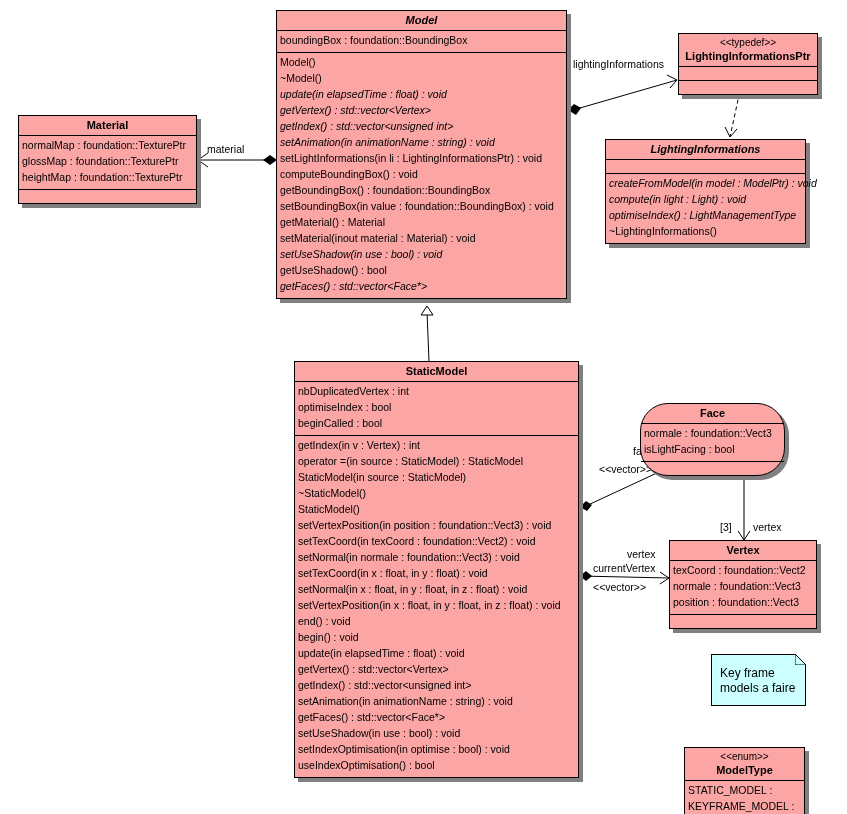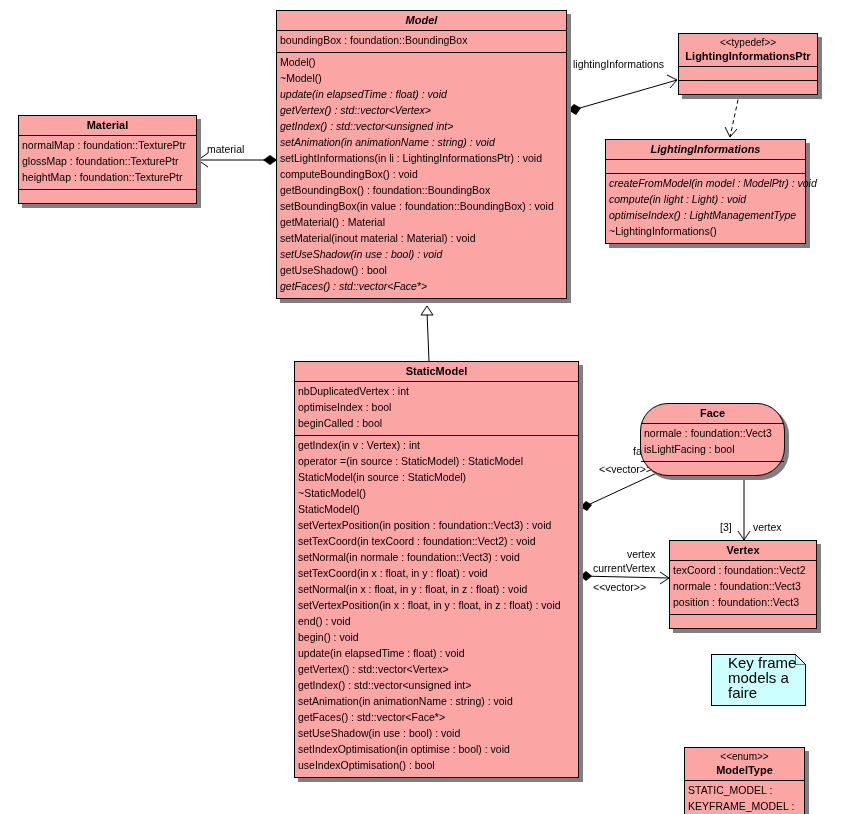--- a/index.html
+++ b/index.html
@@ -9,21 +9,21 @@
          box-shadow:4px 4px 0 #808080; }
   .cls .head { text-align:center; padding:2px 4px 3px; border-bottom:1px solid #000; }
   .cls .name { font-weight:bold; font-size:11px; line-height:14px; }
   .cls .name.abstract { font-style:italic; }
   .cls .stereo { font-size:10px; line-height:13px; }
   .cls .sec { border-bottom:1px solid #000; padding:1px 0 4px 0; min-height:8px; }
   .cls .sec:last-child { border-bottom:none; }
   .cls .row { padding:0 3px; line-height:16px; white-space:nowrap; font-size:10.5px; }
   .cls .row.it { font-style:italic; }
   .note { position:absolute; background:#ccffff; border:1px solid #000; }
-  .note .txt { padding:0 8px; font-size:15px; line-height:15px;margin-left:8px; }
+  .note .txt { padding:11px 8px; font-size:12px; line-height:15px; }
   .lbl { position:absolute; font-size:10.5px; white-space:nowrap; }
   svg.wires { position:absolute; left:0; top:0; }
 </style>
 </head>
 <body>
 
 <svg class="wires" width="847" height="814">
 
   <line x1="277" y1="160" x2="198" y2="160" stroke="#000" stroke-width="1"></line>
   <polyline points="208,153 198,160 208,167" fill="none" stroke="#000"></polyline>

